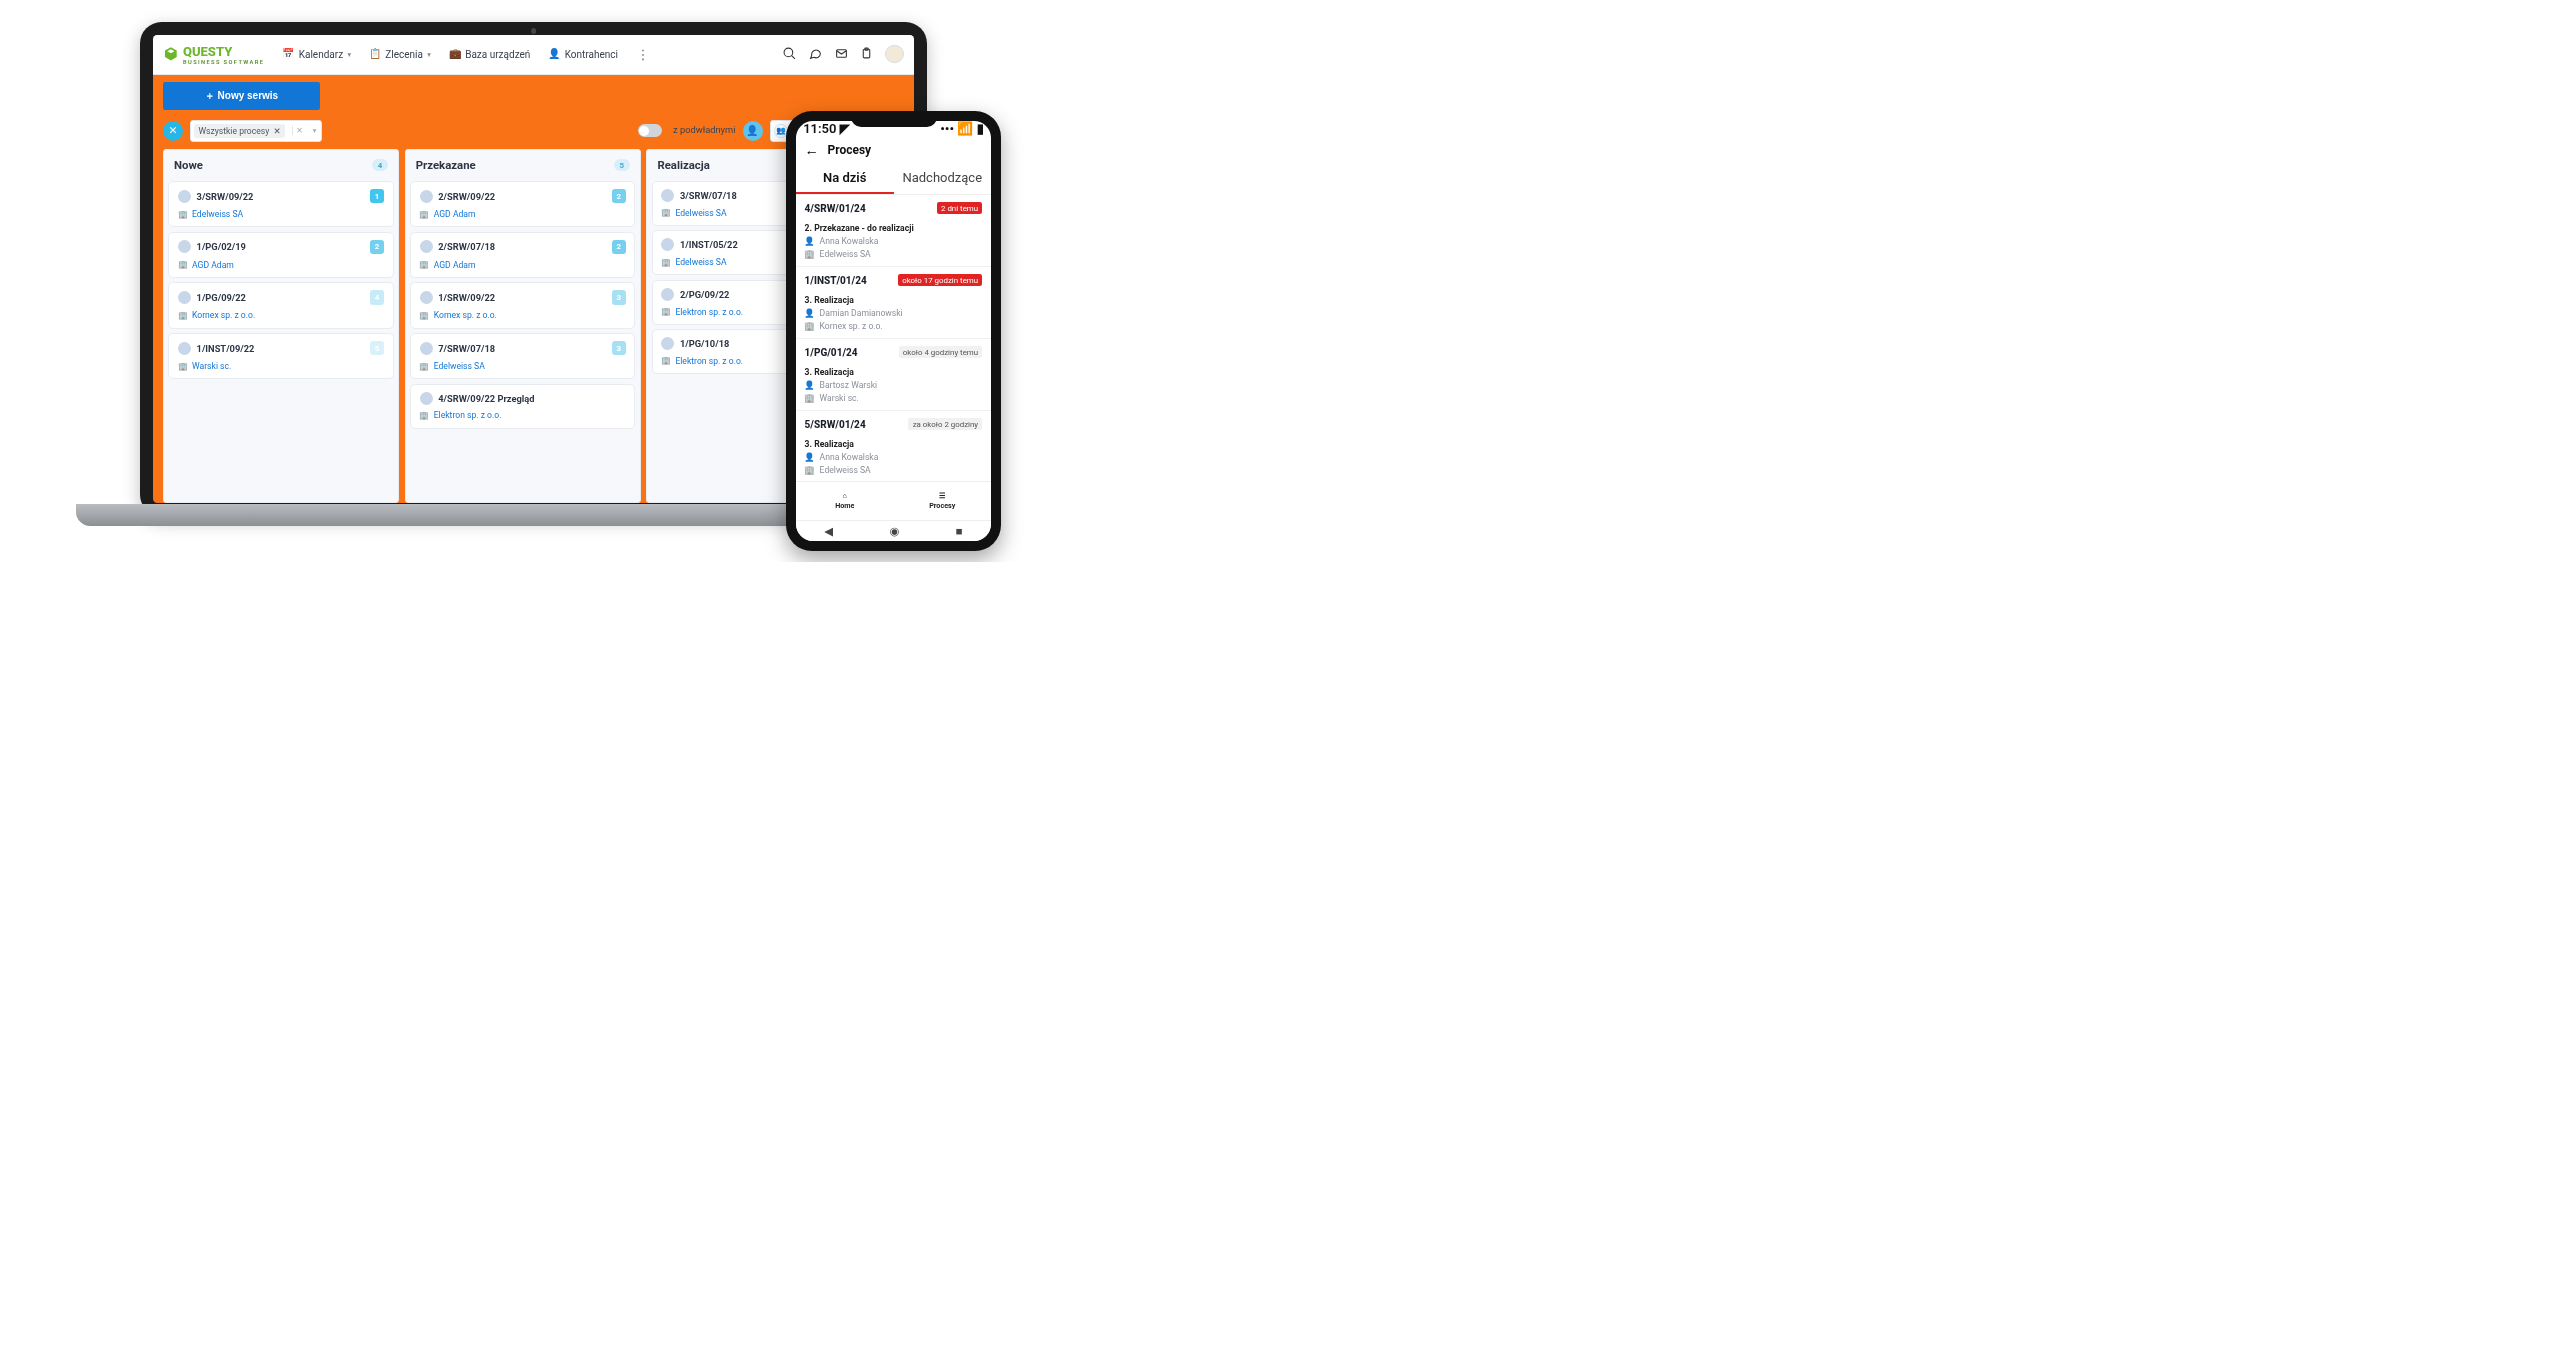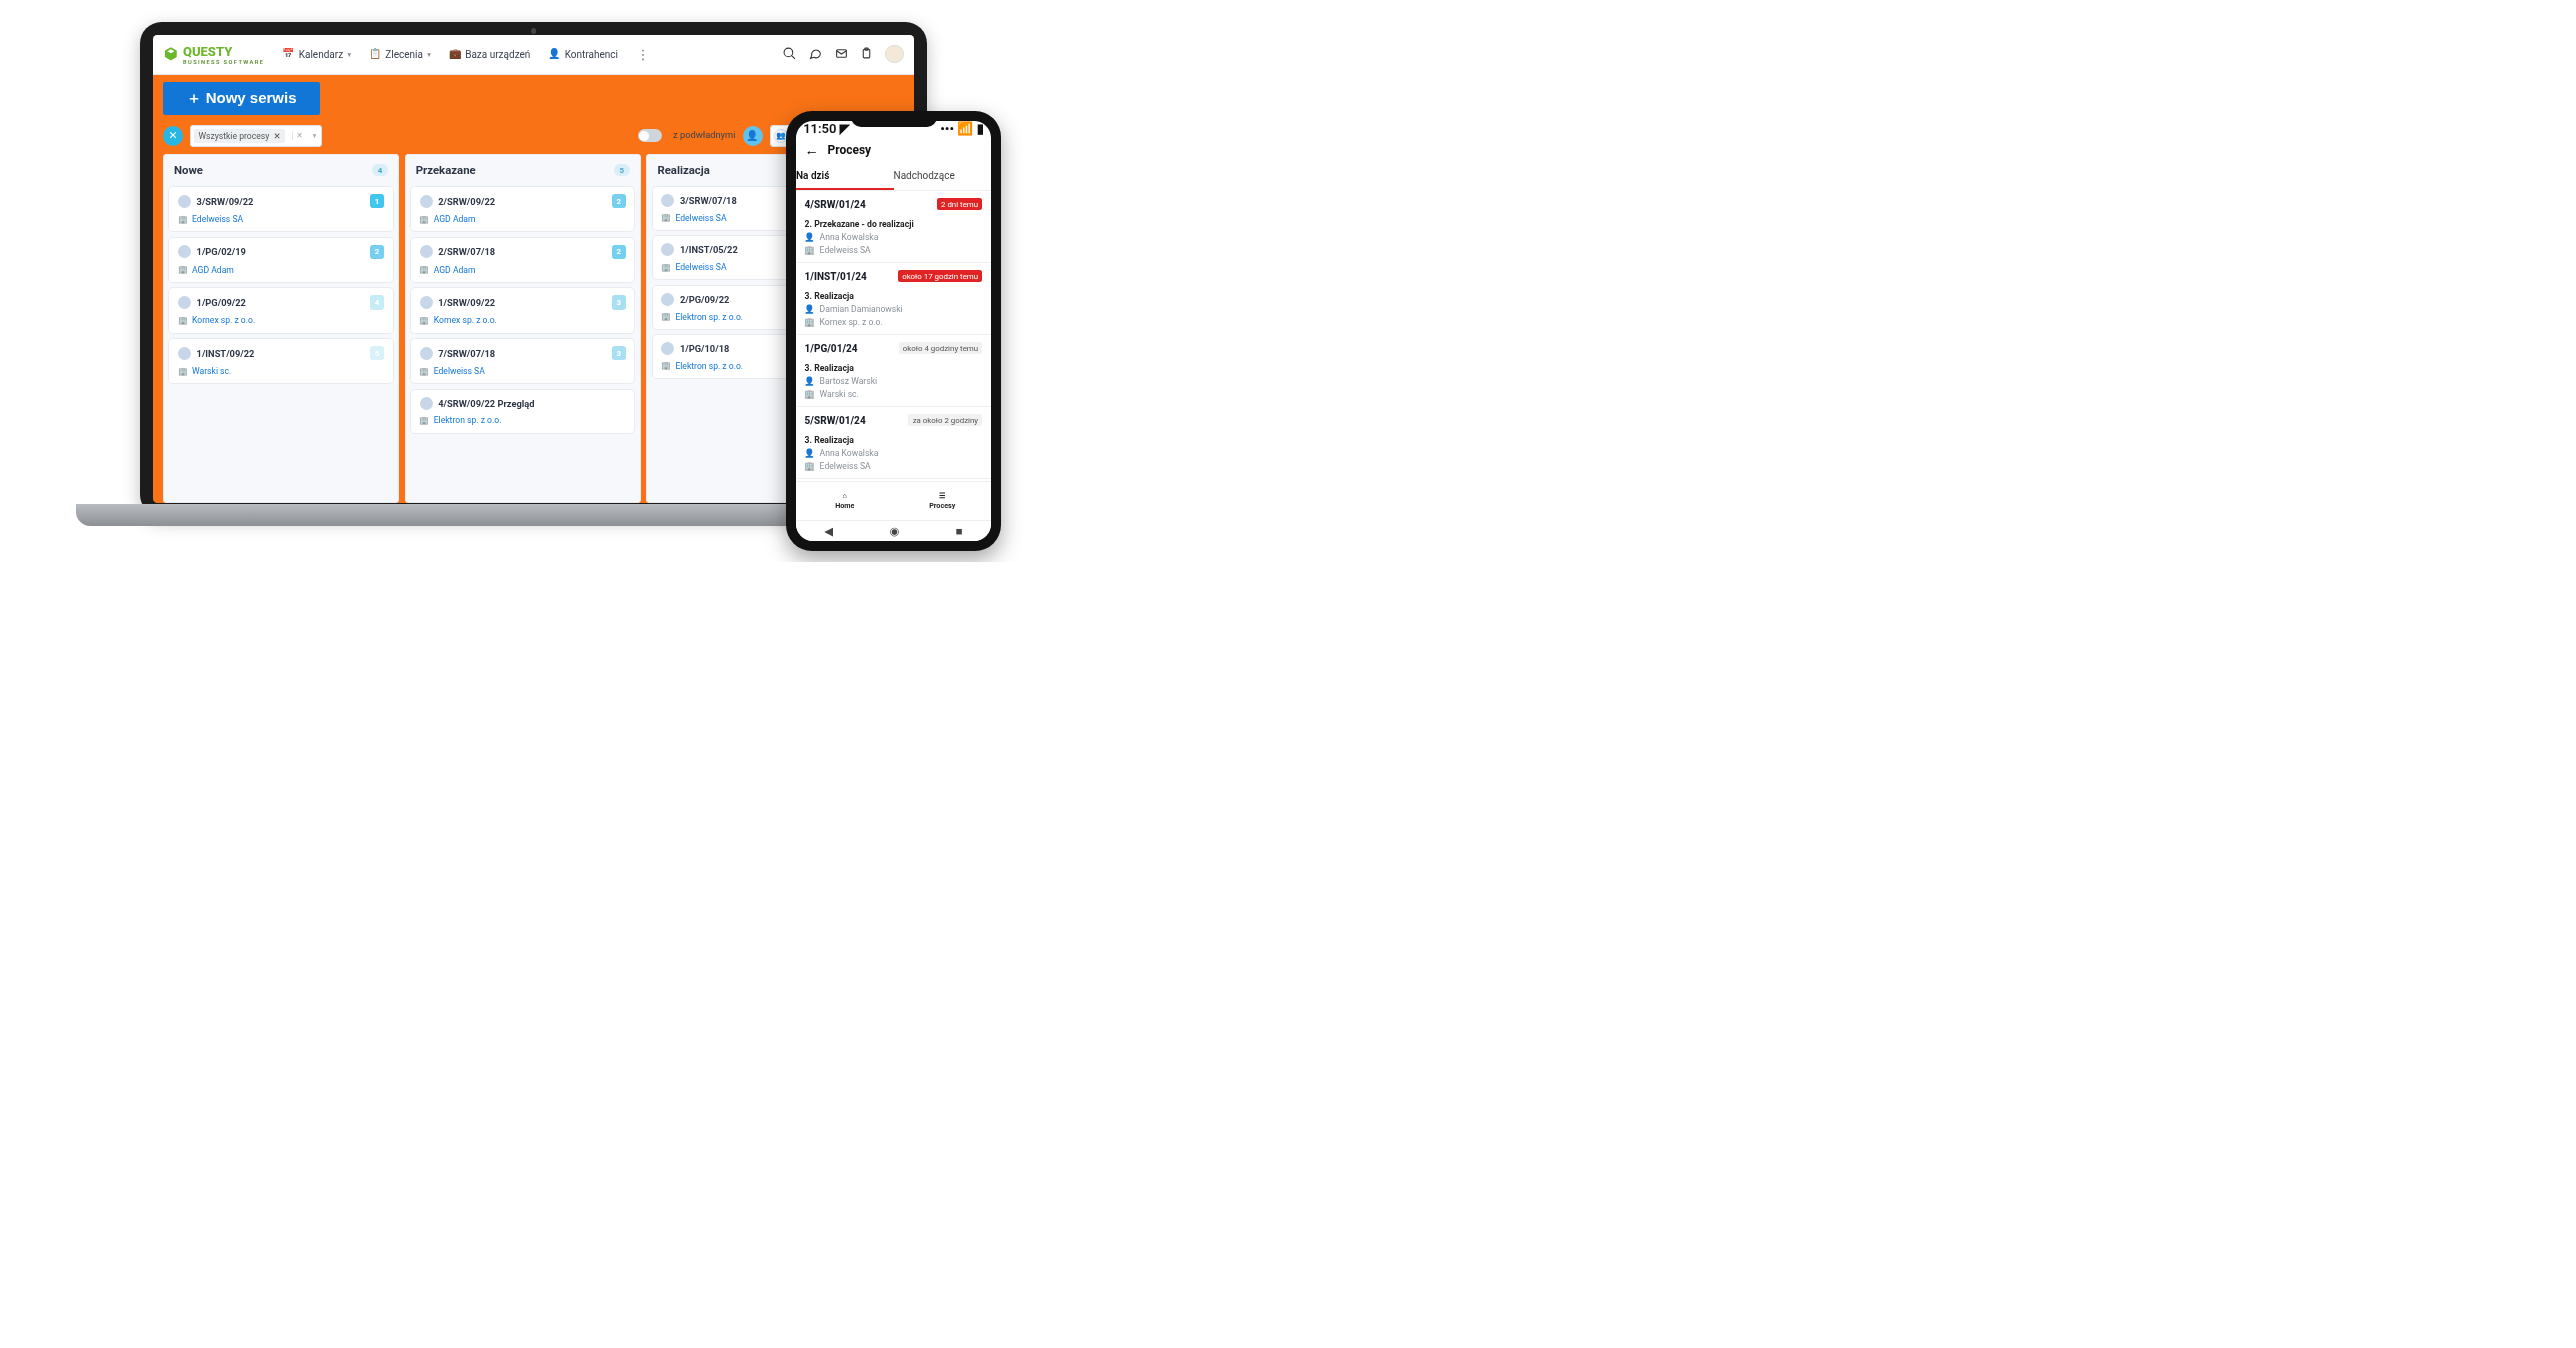--- a/index.html
+++ b/index.html
@@ -44,21 +44,21 @@
   .nav-icon { width:11.4px; height:11.4px; display:inline-flex; align-items:center; justify-content:center; color:#2e7cd6; }
   .chev { font-size:7.2px; color:#888; }
   .spacer { flex:1; }
   .topbar-actions { display:flex; gap:11.4px; align-items:center; color:#3a4250; }
   .icon-btn { width:14.3px; height:14.3px; display:inline-flex; align-items:center; justify-content:center; cursor:pointer; }
   .avatar-sm { width:18.6px; height:18.6px; border-radius:50%; background:#f2e9d8; border:0.7px solid #ddd; }
 
   .toolbar { padding:7.2px 10px 0 10px; }
   .btn-primary {
     background:#1176d6; color:#fff; border:none; border-radius:2.1px; padding:7.2px 0; width:157px;
-    font-weight:600; font-size:15px; cursor:pointer;
+    font-weight:600; font-size:10px; cursor:pointer;
   }
   .filter-row { display:flex; align-items:center; gap:7.2px; margin-top:10px; }
   .chip-close { width:20px; height:20px; border-radius:50%; background:#27b7e6; color:#fff; display:flex; align-items:center; justify-content:center; font-size:10.7px; cursor:pointer; }
   .pill { background:#fff; border:0.7px solid #dfe3e8; border-radius:2.9px; height:21.5px; display:flex; align-items:center; padding:0 4.3px 0 2.9px; gap:4.3px; font-size:8.6px; }
   .pill .tag { background:#eef1f4; border-radius:2.1px; padding:2.1px 4.3px; color:#555; display:flex; gap:4.3px; align-items:center; }
   .pill .x { color:#aaa; cursor:pointer; font-size:7.9px; padding:0 2.9px; border-left:0.7px solid #e5e5e5; margin-left:2.9px; }
   .pill .dd { color:#aaa; font-size:7.2px; padding-left:2.9px; }
   .toggle { display:flex; align-items:flex-start; gap:11px; font-size:9.3px; color:#3a4250; }
   .switch { width:24px; height:13px; border-radius:7.2px; background:#d0d5db; position:relative; }
   .switch::after { content:''; position:absolute; width:10px; height:10px; border-radius:50%; background:#fff; top:1.4px; left:1.4px; }
@@ -83,21 +83,21 @@
   .b5 { background:#d8f1fa; color:#4aa6cf; }
   .card .sub { margin-top:5.7px; font-size:8.6px; display:flex; align-items:center; gap:4.3px; }
   .card .sub a { color:#1176d6; text-decoration:none; }
   .bld-icon { color:#1176d6; font-size:7.9px; }
 
   
   .status-bar { height:14.3px; font-size:13px; display:flex; align-items:center; justify-content:space-between; padding:1.4px 7.2px 0 7.2px; color:#111; font-weight:600; }
   .back-row { display:flex; align-items:center; gap:8.6px; padding:7.2px 8.6px 4.3px 8.6px; }
   .back-row h1 { font-size:12px; font-weight:700; color:#111; }
   .tabs { display:flex; border-bottom:0.7px solid #eee; }
-  .tab { flex:1; padding:7.2px 0; font-size:10px; color:#444; cursor:pointer; }
+  .tab { flex:1; text-align:center; padding:7.2px 0; font-size:13px; color:#444; cursor:pointer; }
   .tab.active { color:#111; font-weight:600; border-bottom:2.1px solid #e02424; }
   .m-list { flex:1; overflow:auto; }
   .m-item { border-bottom:0.7px solid #f0f0f0; padding:7.2px 8.6px; cursor:pointer; }
   .m-item .top { display:flex; justify-content:space-between; align-items:center; }
   .m-item .id { font-weight:800; color:#1b1f2a; font-size:10px; }
   .time-badge { font-size:7.9px; padding:1.4px 4.3px; border-radius:2.1px; background:#f1f1f1; color:#555; white-space:nowrap; }
   .time-badge.red { background:#e02424; color:#fff; }
   .m-item .status { font-size:8.6px; font-weight:700; color:#222; margin-top:9px; }
   .m-item .meta { font-size:8.6px; color:#8a9099; display:flex; align-items:center; gap:4.3px; margin-top:2.9px; }
   .m-meta-icon { color:#c6cad0; font-size:8.6px; }

